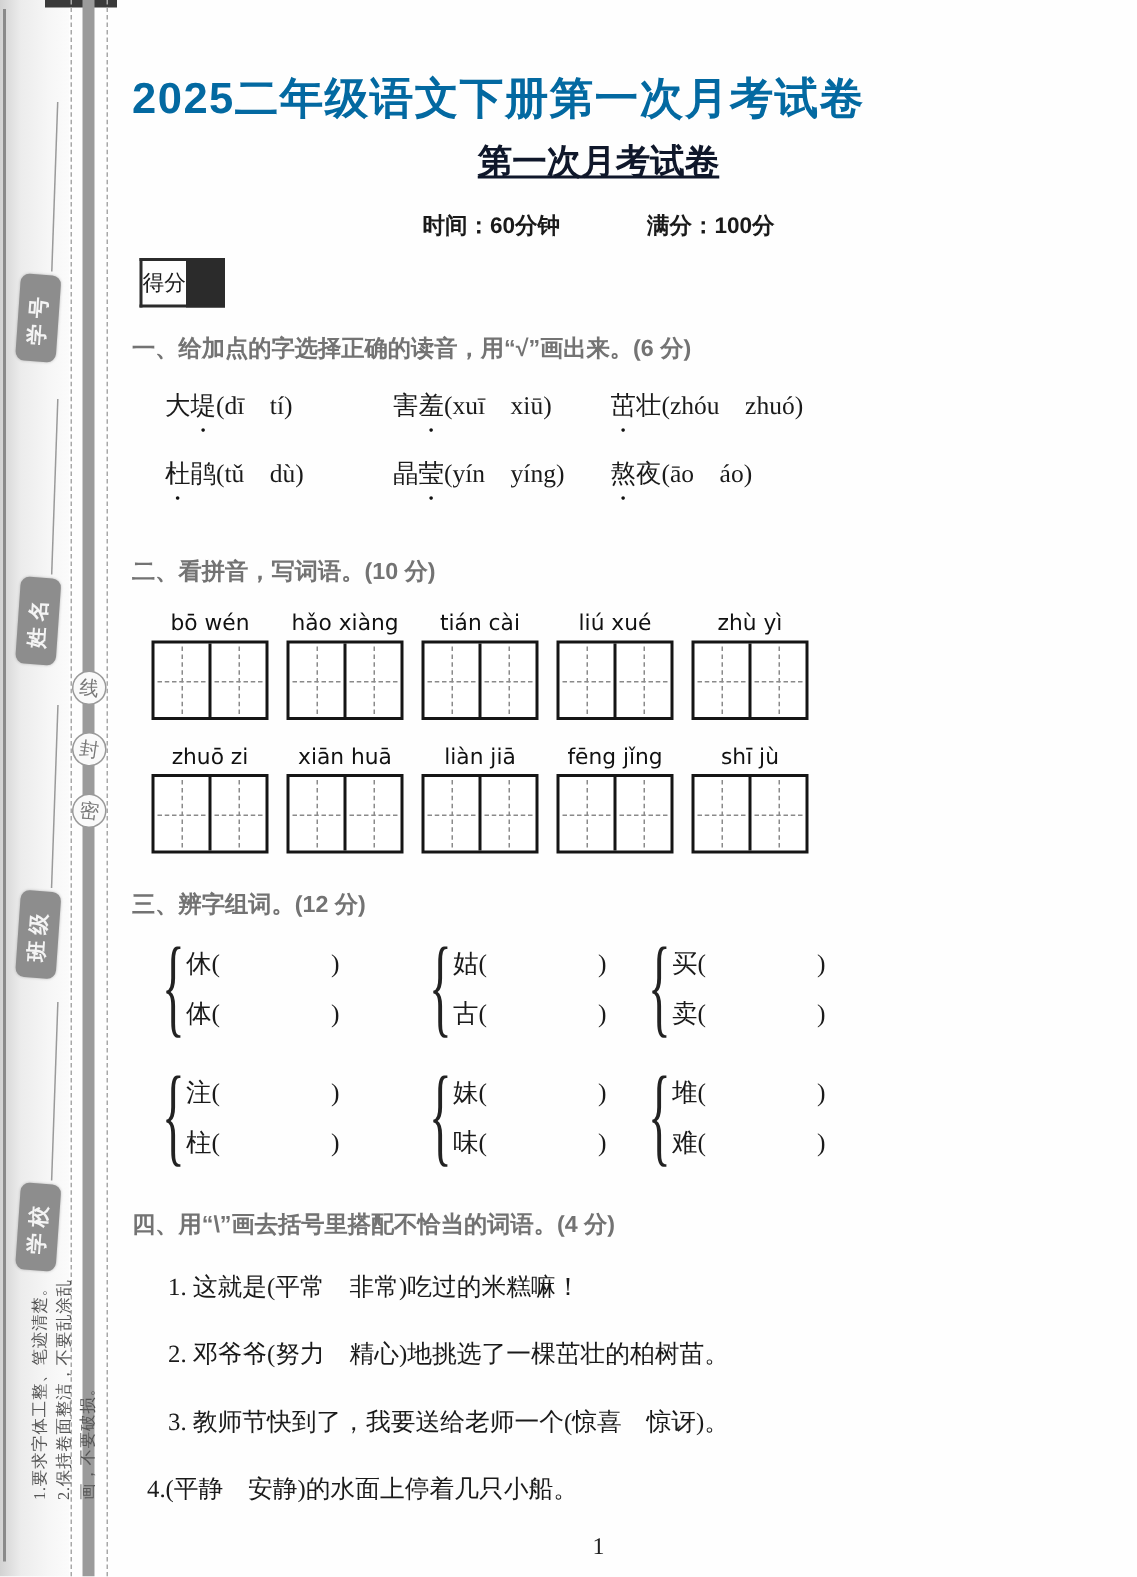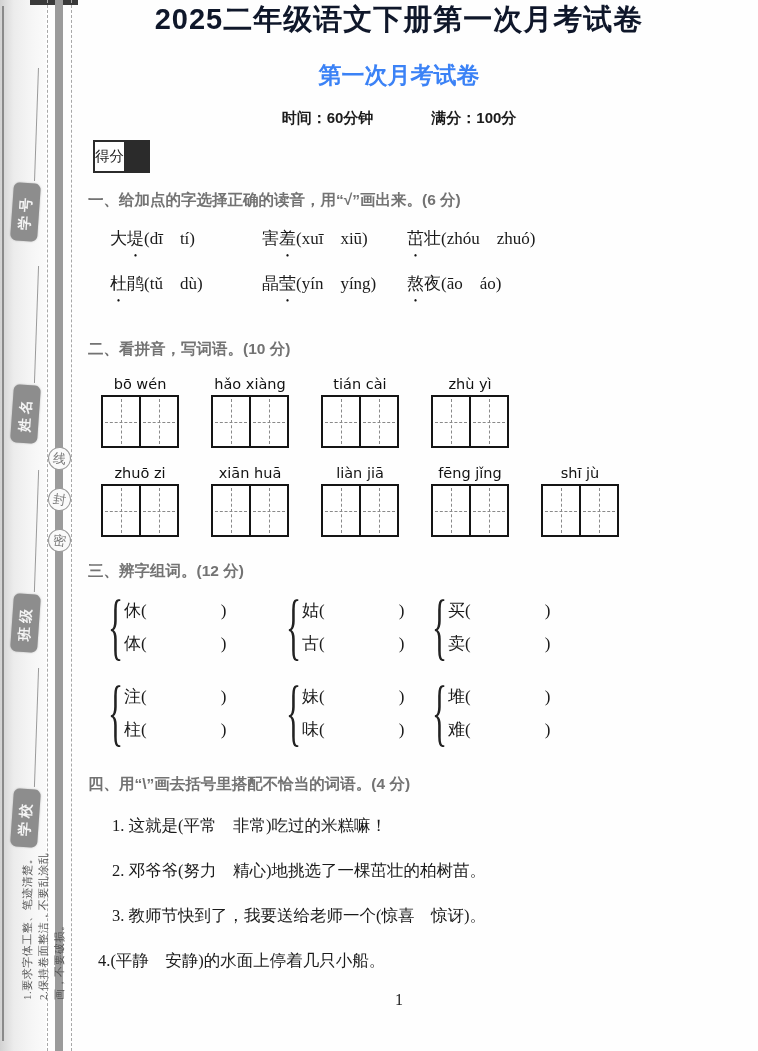--- a/index.html
+++ b/index.html
@@ -26,45 +26,45 @@
     letter-spacing:4px; white-space:nowrap; font-family:"Liberation Sans",sans-serif; }
   .seal-circle { position:absolute; left:48px; width:23px; height:23px; border:1px solid #9a9a9a;
     border-radius:50%; background:#fafafa; color:#777; font-size:13px; line-height:22px;
     text-align:center; transform:rotate(8deg); }
   .notes-wrap { position:absolute; left:-33px; top:903px; width:150px; height:44px;
     transform:rotate(-90deg); }
   .notes-wrap p { font-size:11px; color:#555; line-height:1.45; letter-spacing:.5px; }
 
   
   .content { position:absolute; left:88px; top:0; width:622px; }
-  .h1 { text-align:center; font-size:29px; font-weight:900; letter-spacing:1px;
-    font-family:"Liberation Sans",sans-serif; color:#0f172a; }
-  .h2 { margin-top:20px; text-align:center; font-size:23px; font-weight:900;
-    font-family:"Liberation Sans",sans-serif; color:#3b82f6; }
+  .h1 { margin-top:46px; font-size:29px; font-weight:900; letter-spacing:1px;
+    font-family:"Liberation Sans",sans-serif; color:#0369a1; }
+  .h2 { margin-top:6px; text-align:center; font-size:23px; font-weight:900;
+    font-family:"Liberation Sans",sans-serif; color:#0f172a;text-decoration:underline; }
   .meta { margin-top:18px; display:flex; justify-content:center; gap:58px;
     font-family:"Liberation Sans",sans-serif; font-size:15px; font-weight:bold; }
 
   table.score { margin-top:12px; margin-left:5px; border-collapse:collapse; table-layout:fixed; }
   table.score td { border:2px solid #2b2b2b; height:31px; text-align:center;
     font-size:14.5px; padding:0; }
   td.c-label { width:56px; } td.c-num { width:42px; }
   td.c-extra { width:57px; } td.c-total { width:58px; }
 
   .sec-head { margin-top:0; font-family:"Liberation Sans",sans-serif;
     font-size:15.5px; font-weight:bold; color:#737373; }
 
   
   .s1-row { display:flex; padding-left:22px; margin-top:16px; font-size:17px; }
   .s1-col1 { width:152px; } .s1-col2 { width:145px; } .s1-col3 { flex:1; }
   .dotted { position:relative; display:inline-block; }
   .dotted::after { content:"•"; position:absolute; left:50%; bottom:-11px;
     transform:translateX(-50%); font-size:10px; color:#111; }
 
   
-  .s2-row { display:flex; gap:32px; padding-left:13px; margin-top:16px;align-items:center; }
+  .s2-row { display:flex; gap:12px; padding-left:13px; margin-top:16px;align-items:center; }
   .pgroup { width:78px; }
   .pinyin { text-align:center; font-family:"DejaVu Sans",sans-serif; font-size:14.5px;
     white-space:nowrap; margin-bottom:3px; color:#111; }
   .wbox { width:78px; height:53px; border:2px solid #151515; display:flex; background:#fff; }
   .wcell { flex:1; position:relative; }
   .wcell + .wcell { border-left:2px solid #151515; }
   .wcell::before { content:""; position:absolute; left:50%; top:2px; bottom:2px;
     border-left:1px dashed #8a8a8a; }
   .wcell::after { content:""; position:absolute; top:50%; left:2px; right:2px;
     border-top:1px dashed #8a8a8a; }
@@ -183,20 +183,27 @@
         </div>
     </div>
     <div class="pgroup">
       <div class="pinyin">tián  cài</div>
       <div class="wbox">
           <div class="wcell"></div>
           <div class="wcell"></div>
         </div>
     </div>
     <div class="pgroup">
+      <div class="pinyin">liú  xué</div>
+      <div class="wbox">
+          <div class="wcell"></div>
+          <div class="wcell"></div>
+        </div>
+    </div>
+    <div class="pgroup">
       <div class="pinyin">zhù  yì</div>
       <div class="wbox">
           <div class="wcell"></div>
           <div class="wcell"></div>
         </div>
     </div>
   </div>
   <div class="s2-row" style="margin-top:17px;">
     <div class="pgroup">
       <div class="pinyin">zhuō  zi</div>

